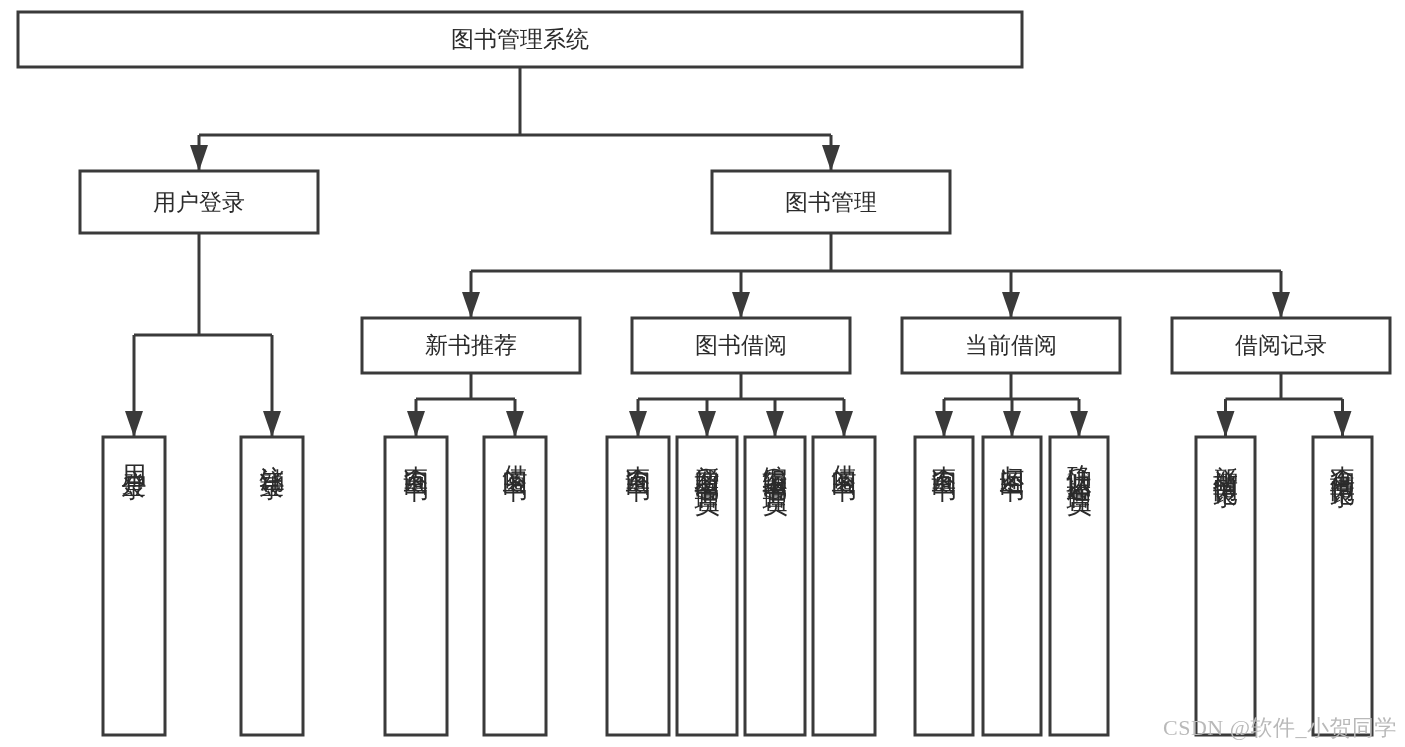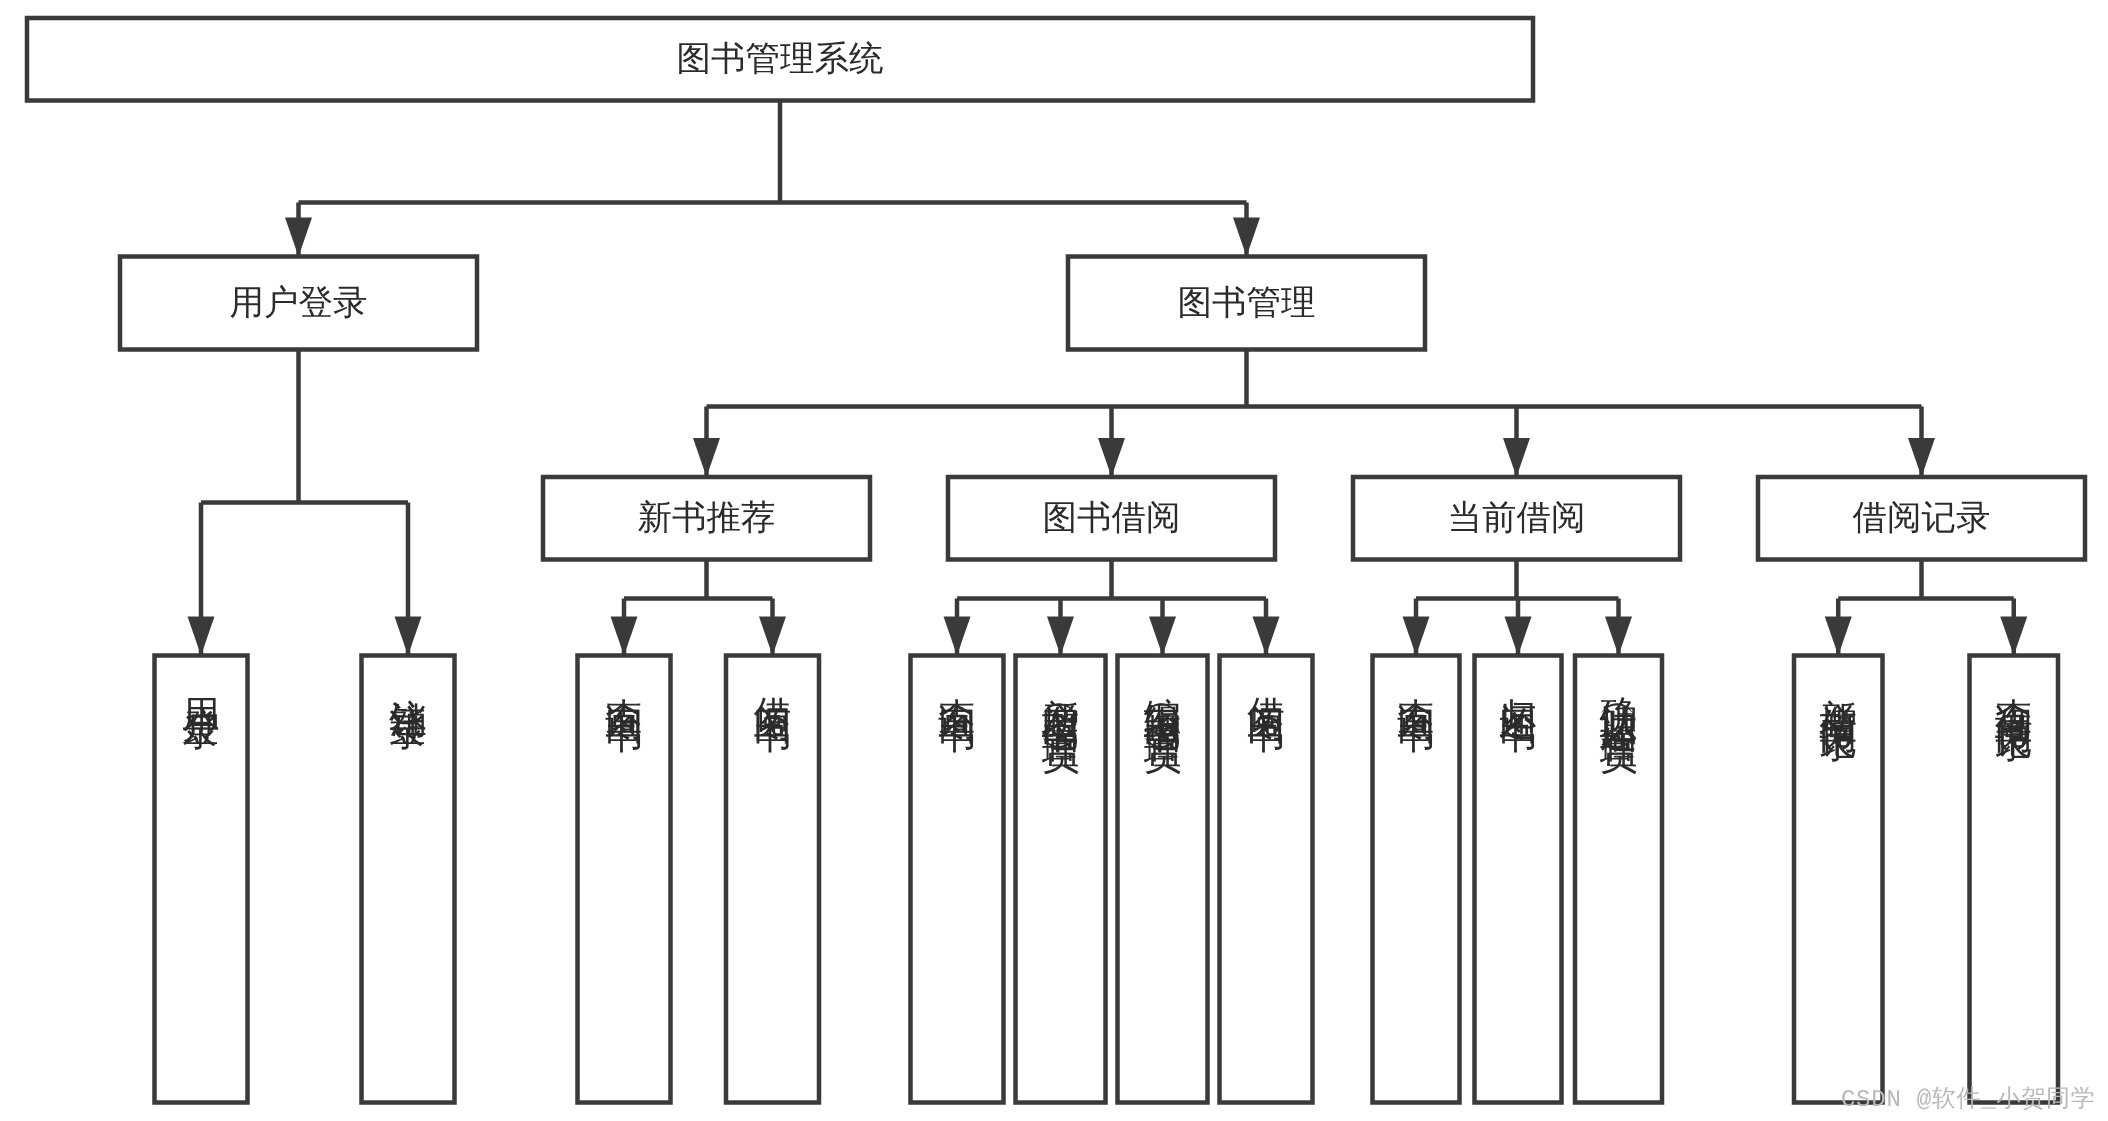--- a/index.html
+++ b/index.html
@@ -62,22 +62,22 @@
     font-size: 25px;
     line-height: 1.0;
     letter-spacing: 4px;
     color: #2b2b2b;
     white-space: nowrap;
   }
   .watermark {
     position: absolute;
     right: 8px;
     bottom: 4px;
-    font-family: Liberation Mono, monospace;
-    font-size: 16px;
+    font-family: Liberation Serif, serif;
+    font-size: 22px;
     color: #b9b9b9;
     letter-spacing: 0.5px;
     white-space: nowrap;
     pointer-events: none;
   }
 </style>
 </head>
 <body>
 
 <div id="diagram-root">

